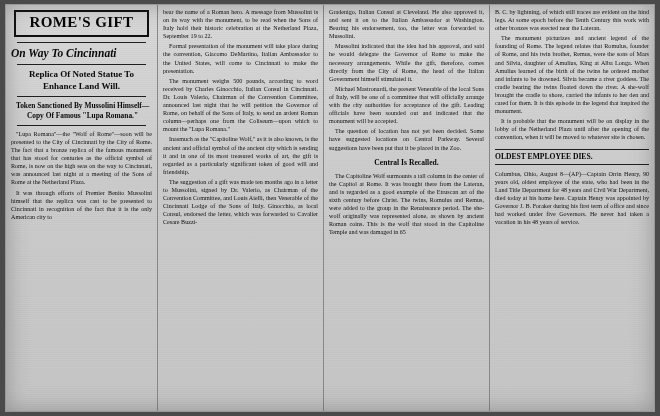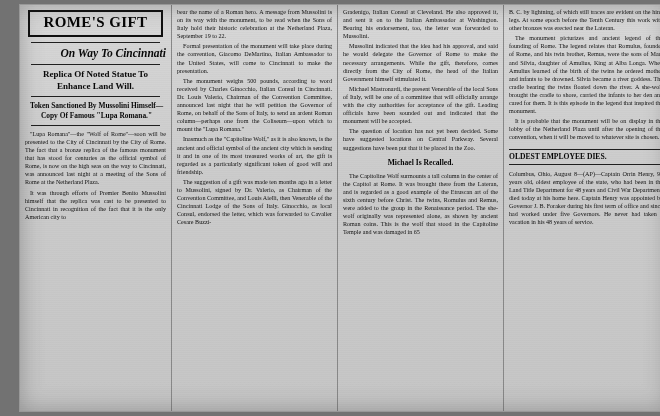--- a/index.html
+++ b/index.html
@@ -10,23 +10,23 @@
   body {
     width: 660px;
     height: 416px;
     overflow: hidden;
     font-family: "Liberation Serif", serif;
   }
   .page {
     position: relative;
     width: 660px;
     height: 416px;
-    background: #737373;
+    background: #1d4ed8;
     box-sizing: border-box;
-    padding: 4px 5px 3px 19px;
+    padding: 4px 5px 3px 5px;
     filter: grayscale(100%) contrast(108%);
   }
   .newsprint {
     position: relative;
     width: 650px;
     height: 408px;
     background: linear-gradient(180deg, #d6d1c6 0%, #cbc5b9 45%, #c6c0b4 100%);
     display: flex;
     flex-direction: row;
     box-sizing: border-box;
@@ -59,21 +59,21 @@
     font-size: 15px;
     letter-spacing: 0.4px;
     line-height: 1.05;
     color: #120f0c;
   }
   .rule-thin {
     border-top: 1px solid #2a2620;
     margin: 4px 6px 4px 6px;
   }
   .deck1 {
-    text-align: right;
+    text-align: left;
     font-size: 11.5px;
     font-style: italic;
     font-weight: bold;
     line-height: 1.15;
     margin: 1px 0 4px 0;
     color: #141110;
   }
   .deck2 {
     text-align: center;
     font-size: 9px;
@@ -156,21 +156,21 @@
       <p>The monument weighs 500 pounds, according to word received by Charles Ginocchio, Italian Consul in Cincinnati. Dr. Louis Valerio, Chairman of the Convention Committee, announced last night that he will petition the Governor of Rome, on behalf of the Sons of Italy, to send an ardent Roman column—perhaps one from the Coliseum—upon which to mount the "Lupa Romana."</p>
       <p>Inasmuch as the "Capitoline Wolf," as it is also known, is the ancient and official symbol of the ancient city which is sending it and in one of its most treasured works of art, the gift is regarded as a particularly significant token of good will and friendship.</p>
       <p>The suggestion of a gift was made ten months ago in a letter to Mussolini, signed by Dr. Valerio, as Chairman of the Convention Committee, and Louis Aielli, then Venerable of the Cincinnati Lodge of the Sons of Italy. Ginocchio, as local Consul, endorsed the letter, which was forwarded to Cavalier Cesare Buzzi-</p>
     </div>
 
     <div class="col col3">
       <p class="noindent">Gradenigo, Italian Consul at Cleveland. He also approved it, and sent it on to the Italian Ambassador at Washington. Bearing his endorsement, too, the letter was forwarded to Mussolini.</p>
       <p>Mussolini indicated that the idea had his approval, and said he would delegate the Governor of Rome to make the necessary arrangements. While the gift, therefore, comes directly from the City of Rome, the head of the Italian Government himself stimulated it.</p>
       <p>Michael Mastronardi, the present Venerable of the local Sons of Italy, will be one of a committee that will officially arrange with the city authorities for acceptance of the gift. Leading officials have been sounded out and indicated that the monument will be accepted.</p>
       <p>The question of location has not yet been decided. Some have suggested locations on Central Parkway. Several suggestions have been put that it be placed in the Zoo.</p>
-      <div class="subhead">Michael Is Recalled.</div>
+      <div class="subhead">Central Is Recalled.</div>
       <p>The Capitoline Wolf surmounts a tall column in the center of the Capitol at Rome. It was brought there from the Lateran, and is regarded as a good example of the Etruscan art of the sixth century before Christ. The twins, Romulus and Remus, were added to the group in the Renaissance period. The she-wolf originally was represented alone, as shown by ancient Roman coins. This is the wolf that stood in the Capitoline Temple and was damaged in 65</p>
     </div>
 
     <div class="col col4">
       <p class="noindent">B. C. by lightning, of which still traces are evident on the hind legs. At some epoch before the Tenth Century this work with other bronzes was erected near the Lateran.</p>
       <p>The monument picturizes and ancient legend of the founding of Rome. The legend relates that Romulus, founder of Rome, and his twin brother, Remus, were the sons of Mars and Silvia, daughter of Amulius, King at Alba Longa. When Amulius learned of the birth of the twins he ordered mother and infants to be drowned. Silvia became a river goddess. The cradle bearing the twins floated down the river. A she-wolf brought the cradle to shore, carried the infants to her den and cared for them. It is this episode in the legend that inspired the monument.</p>
       <p>It is probable that the monument will be on display in the lobby of the Netherland Plaza until after the opening of the convention, when it will be moved to whatever site is chosen.</p>
       <div class="subhead-box">OLDEST EMPLOYEE DIES.</div>
       <p class="noindent">Columbus, Ohio, August 8—(AP)—Captain Orrin Henry, 90 years old, oldest employee of the state, who had been in the Land Title Department for 48 years and Civil War Department, died today at his home here. Captain Henry was appointed by Governor J. B. Foraker during his first term of office and since had worked under five Governors. He never had taken a vacation in his 48 years of service.</p>
     </div>

